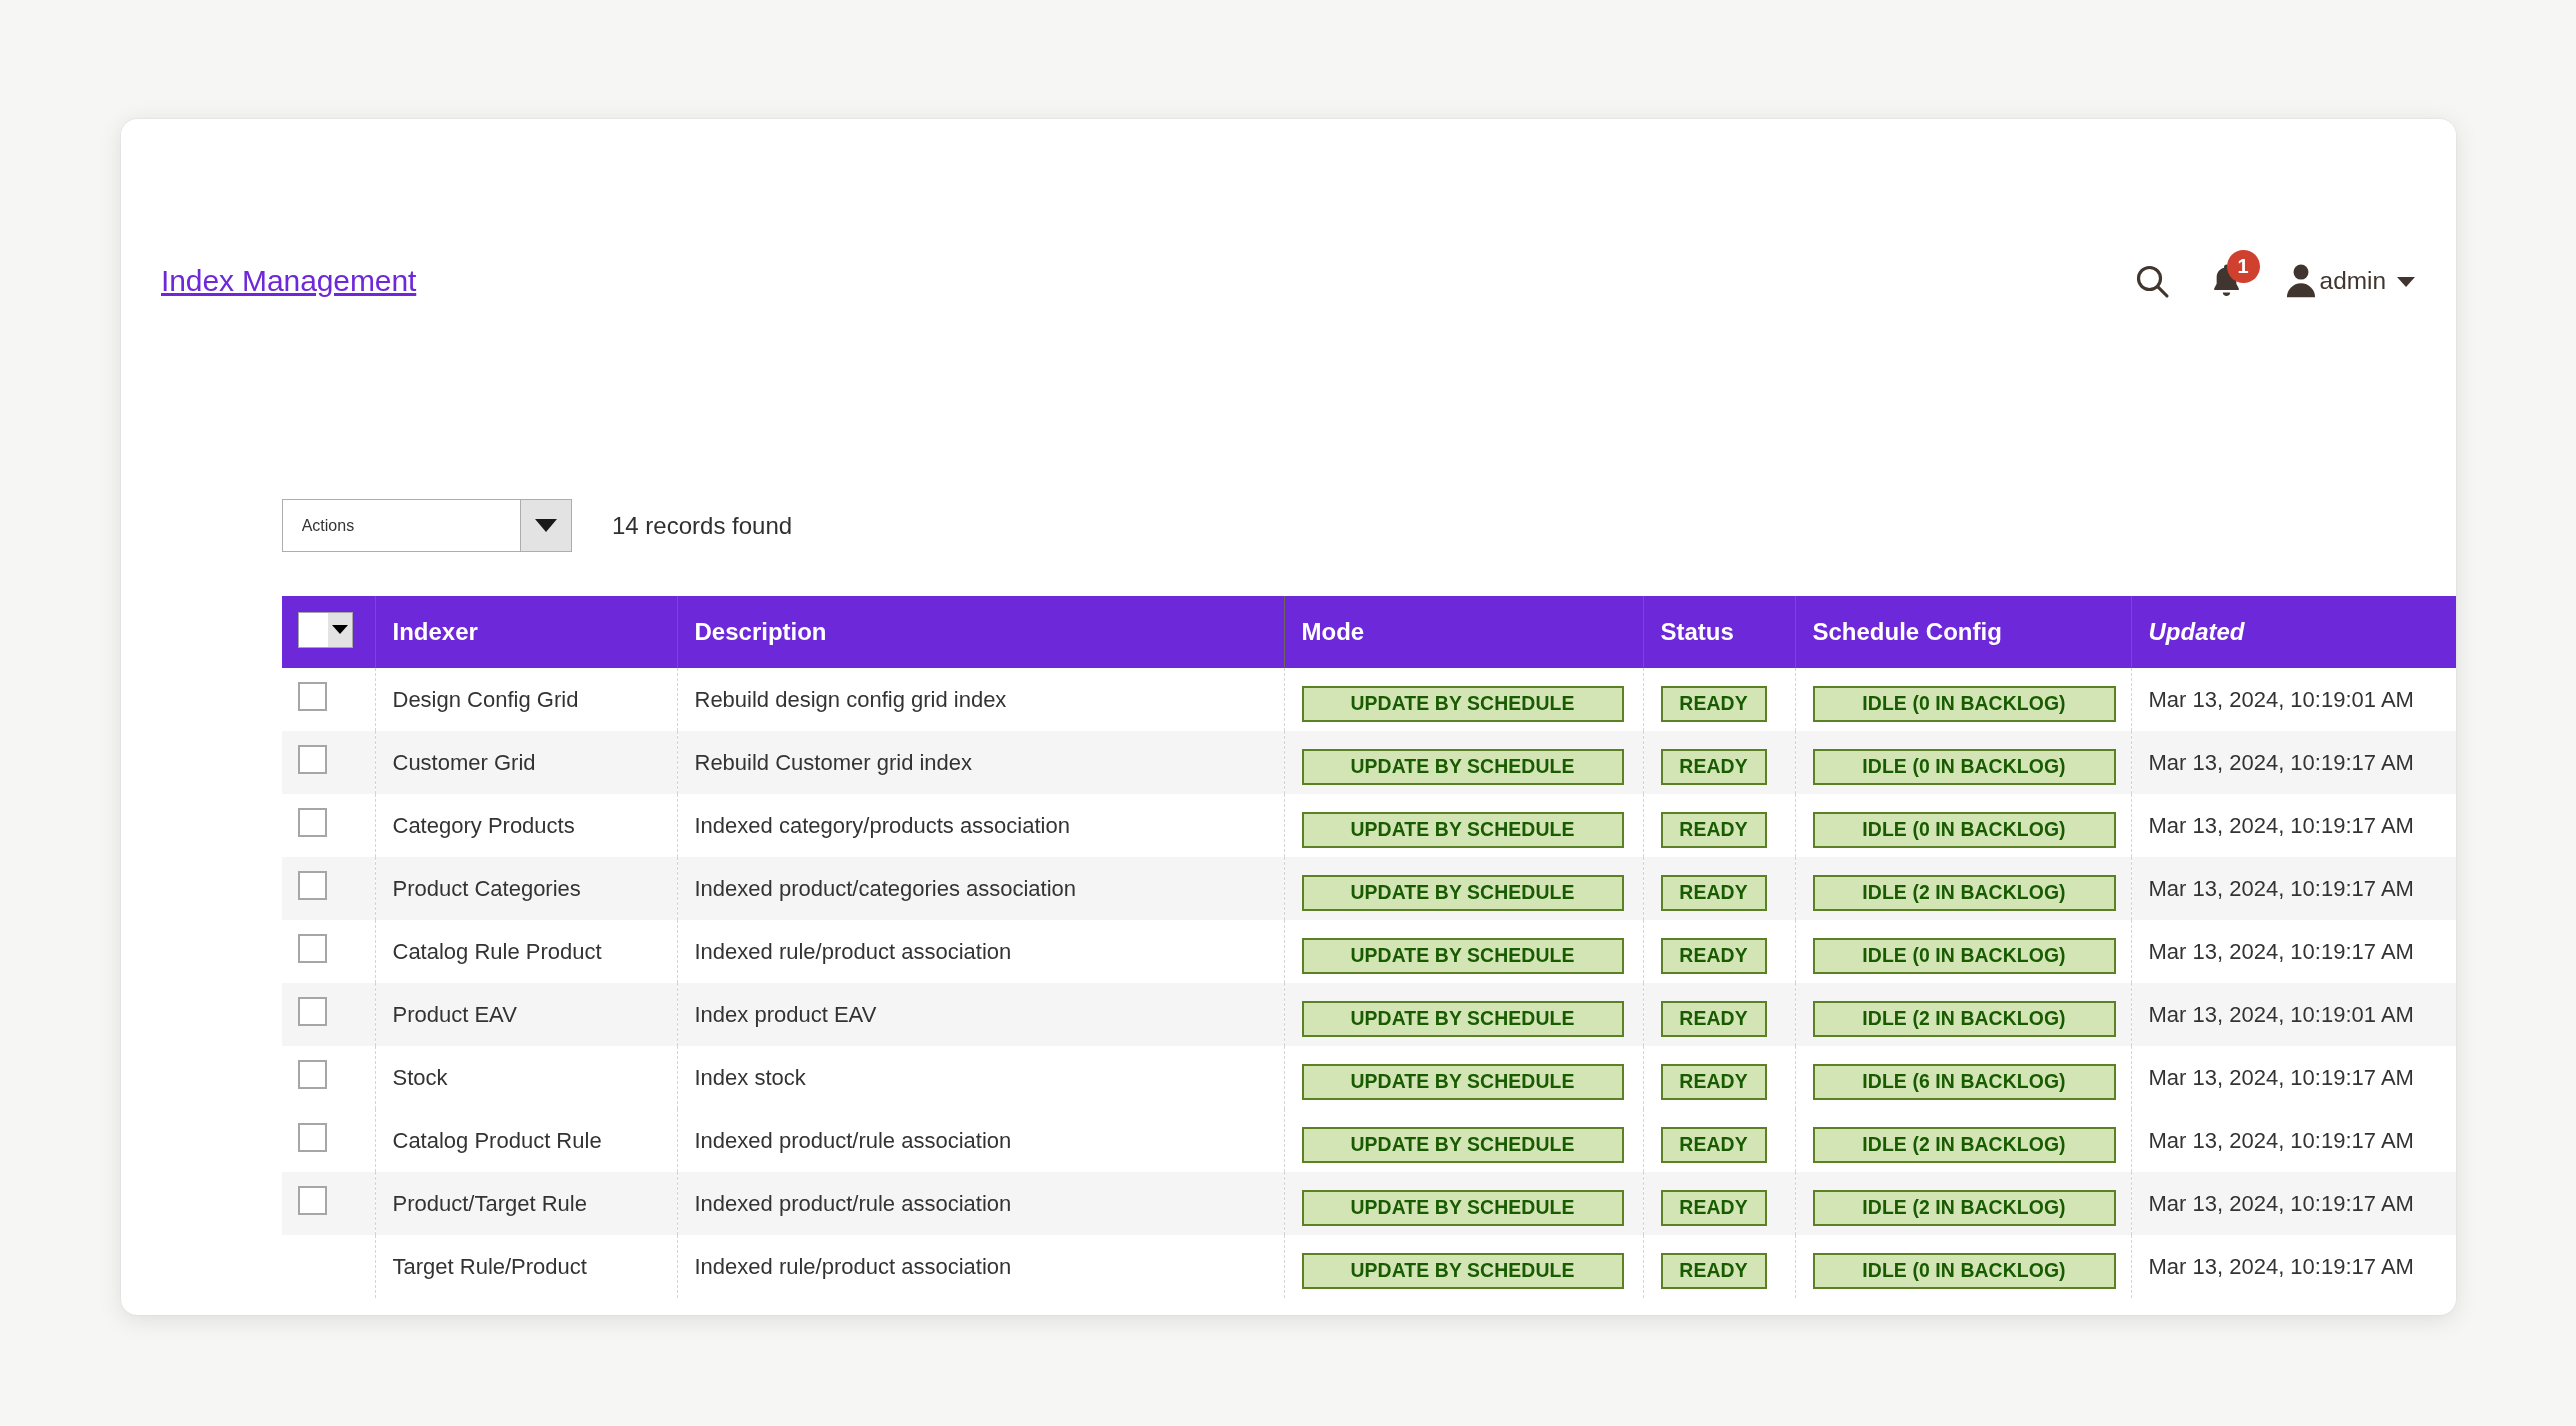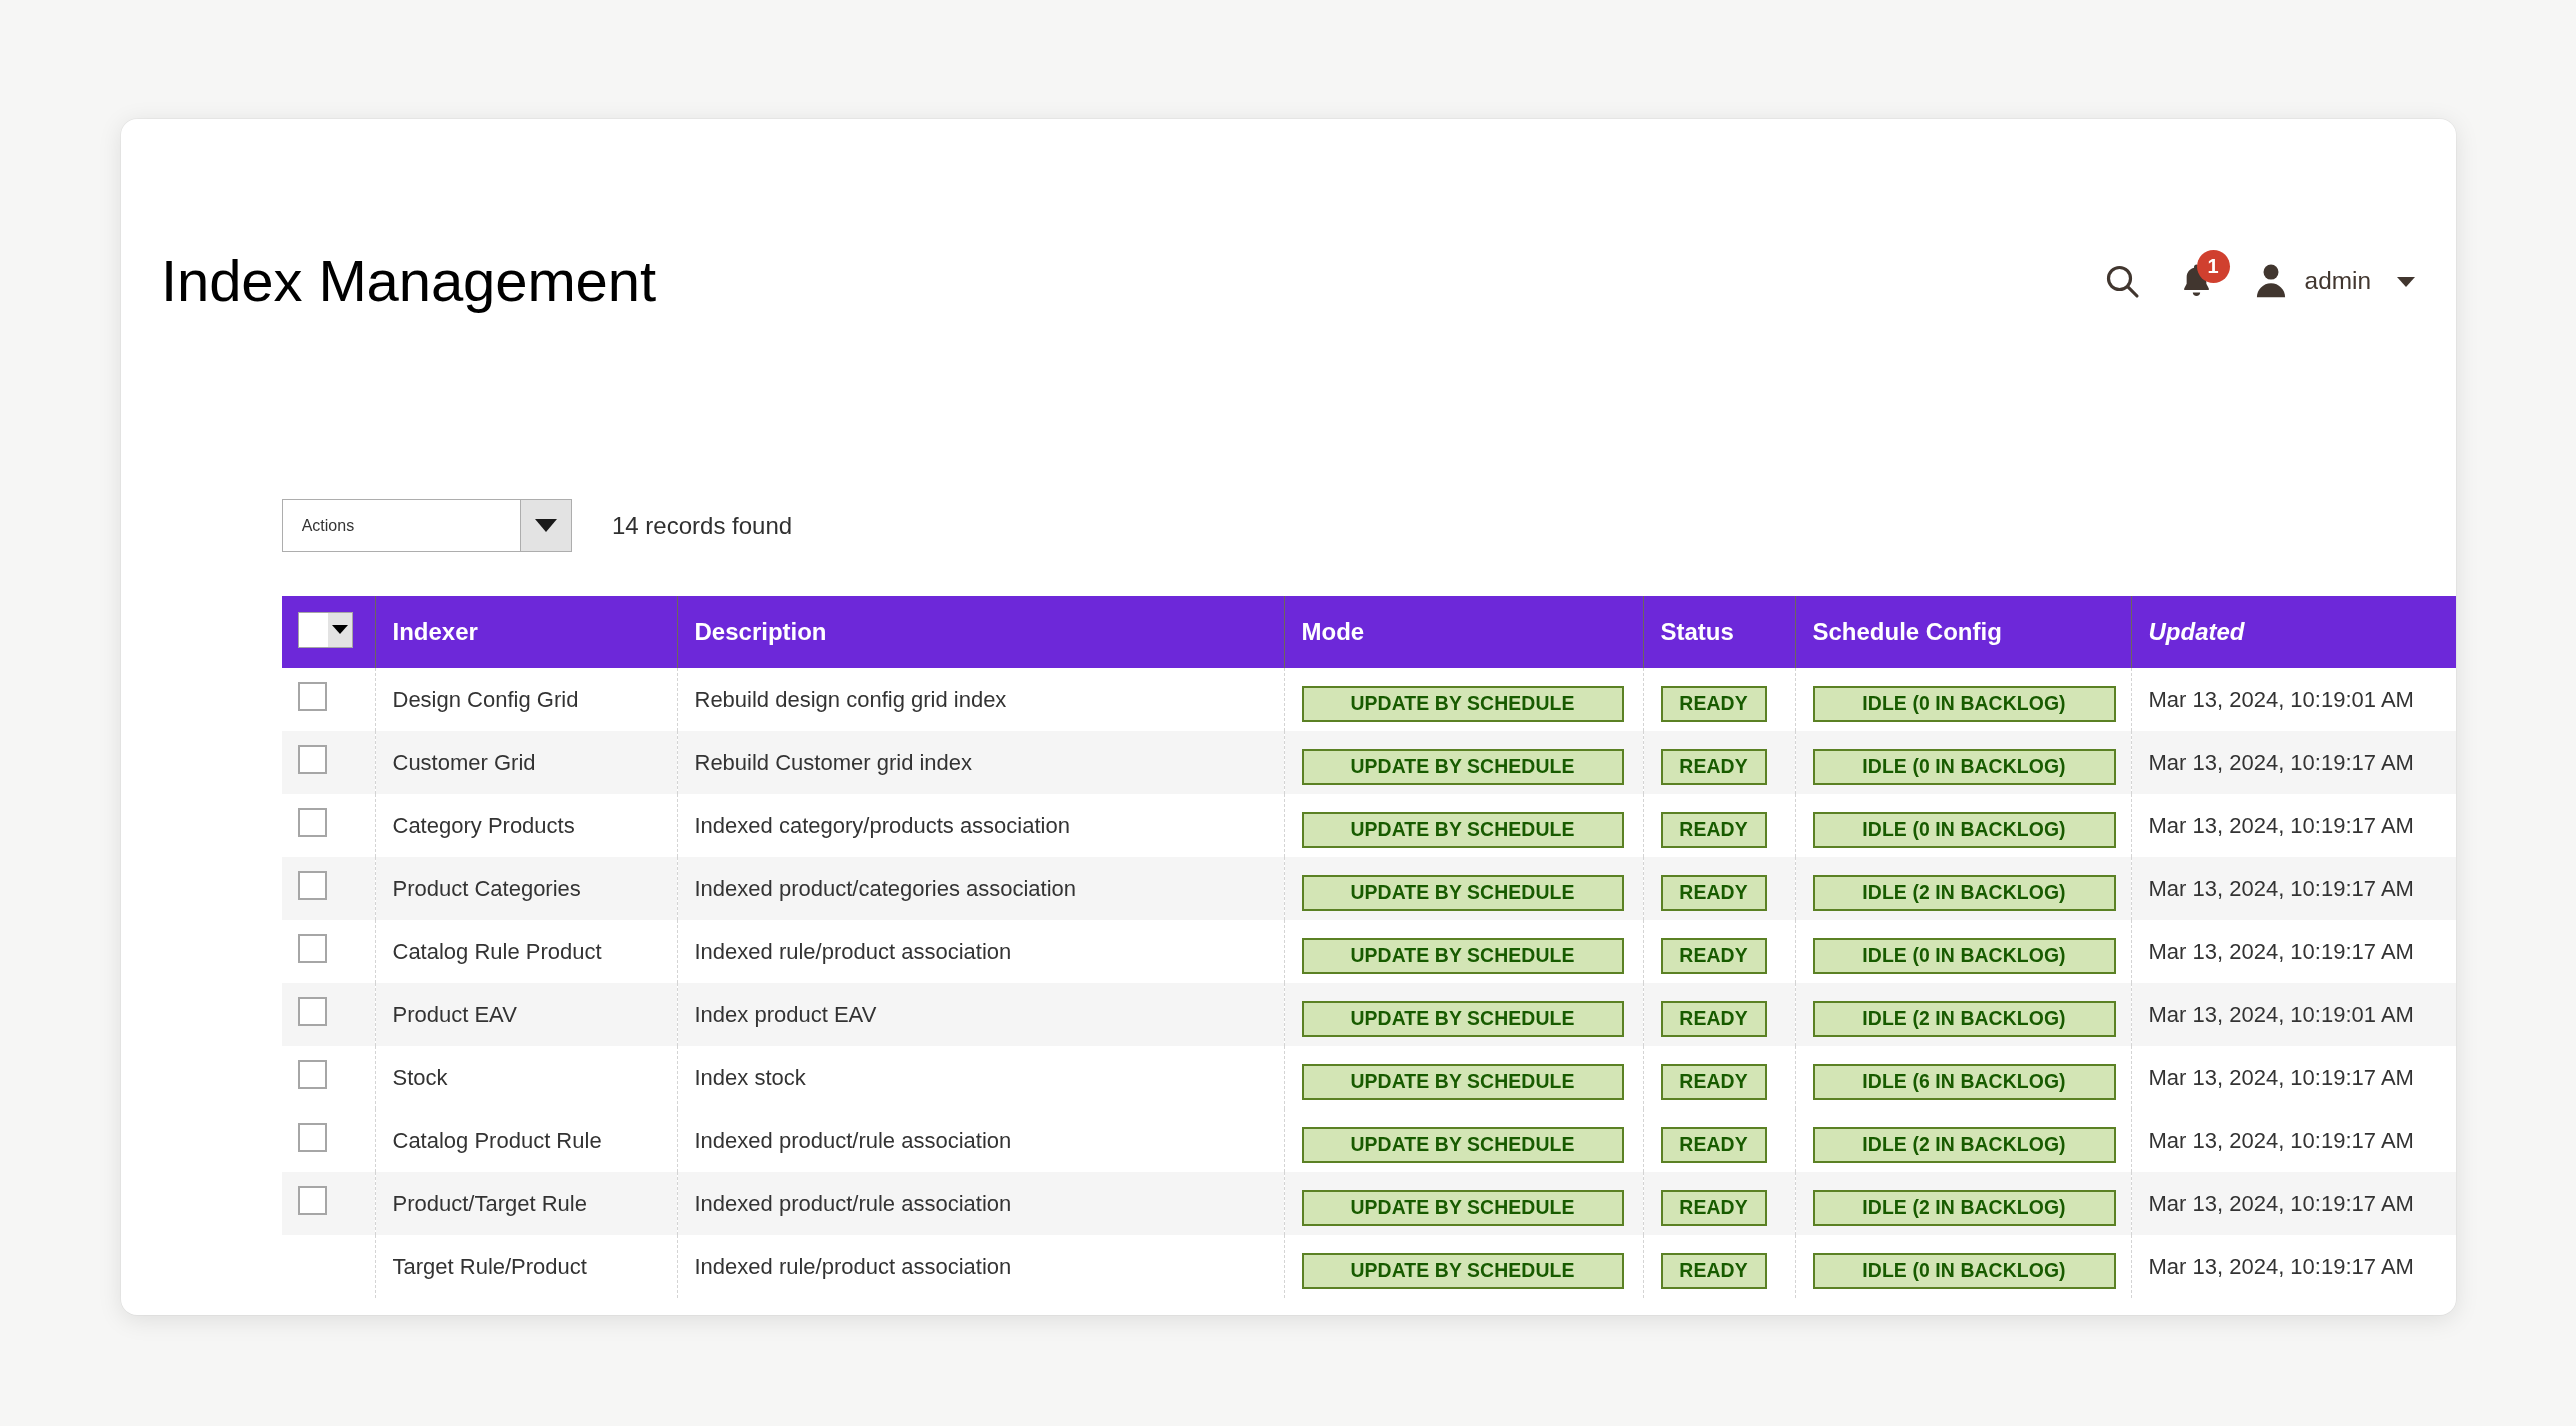--- a/index.html
+++ b/index.html
@@ -47,26 +47,27 @@
     left: 40px;
     top: 122px;
     width: 2254px;
     height: 79px;
     display: flex;
     align-items: center;
     justify-content: space-between;
   }
 
   .page-title {
-    font-size: 58px;
+    font-size: 30px;
     font-weight: 400;
-    color: #000000;
+    color: #6d28d9;
     letter-spacing: -0.1px;
     line-height: 1;
     white-space: nowrap;
+    text-decoration: underline;
   }
 
   .header-actions {
     display: flex;
     align-items: center;
     gap: 0;
   }
 
   .hdr-btn {
     display: flex;
@@ -103,21 +104,21 @@
     display: flex;
     align-items: center;
     justify-content: center;
     padding: 0 2.9px;
     box-sizing: border-box;
   }
 
   .user-menu {
     display: flex;
     align-items: center;
-    gap: 16px;
+    gap: 1px;
     margin-left: 17px;
     cursor: pointer;
   }
   .avatar-glyph { display: block; }
   .user-name {
     font-size: 24.4px;
     color: #41362f;
     white-space: nowrap;
   }
   .caret-down {

